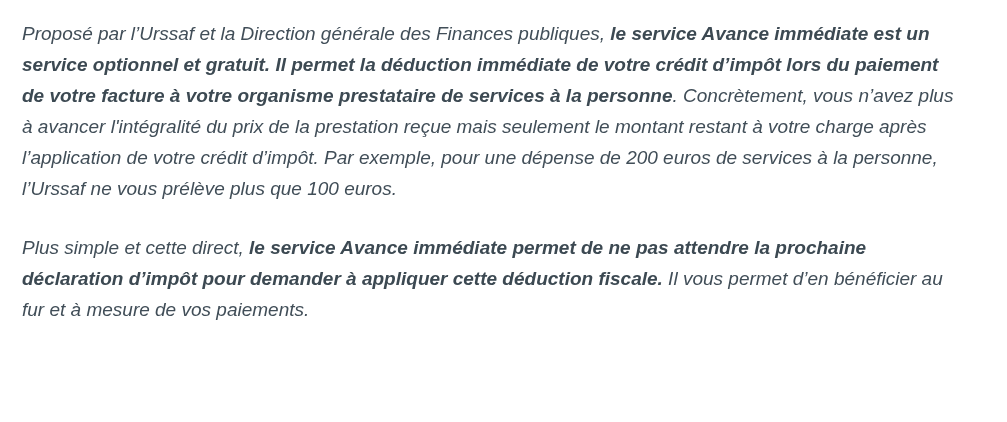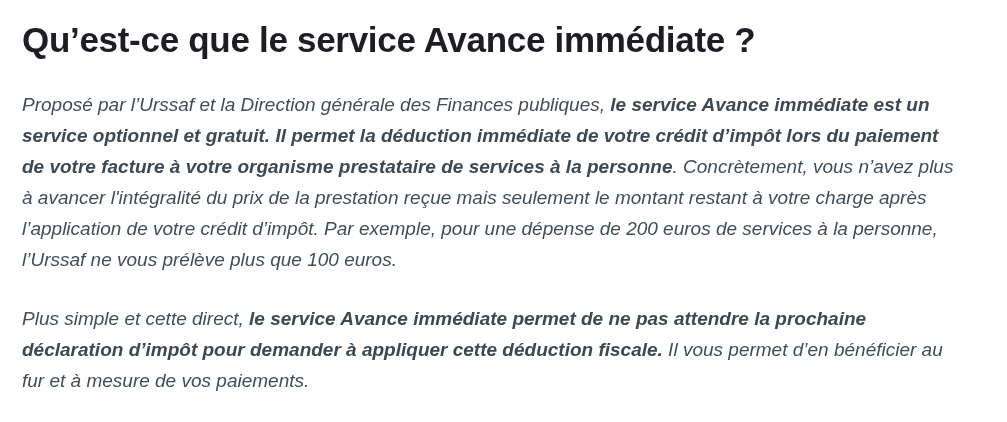--- a/index.html
+++ b/index.html
@@ -37,18 +37,17 @@
   }
   .body-paragraph strong {
     font-weight: 700;
     color: #3c4952;
   }
 </style>
 </head>
 <body>
 
 <main class="article">
-  <h1 class="page-title">Qu’est-ce que le service Avance immédiate ?</h1>
   <section>
       <p class="body-paragraph"><span>Proposé par l’Urssaf et la Direction générale des Finances publiques, </span><strong>le service Avance immédiate est un service optionnel et gratuit. Il permet la déduction immédiate de votre crédit d’impôt lors du paiement de votre facture à votre organisme prestataire de services à la personne</strong><span>. Concrètement, vous n’avez plus à avancer l'intégralité du prix de la prestation reçue mais seulement le montant restant à votre charge après l’application de votre crédit d’impôt. Par exemple, pour une dépense de 200 euros de services à la personne, l’Urssaf ne vous prélève plus que 100 euros.</span></p>
       <p class="body-paragraph"><span>Plus simple et cette direct, </span><strong>le service Avance immédiate permet de ne pas attendre la prochaine déclaration d’impôt pour demander à appliquer cette déduction fiscale.</strong><span> Il vous permet d’en bénéficier au fur et à mesure de vos paiements.</span></p>
     </section>
 </main>
 
 </body></html>

